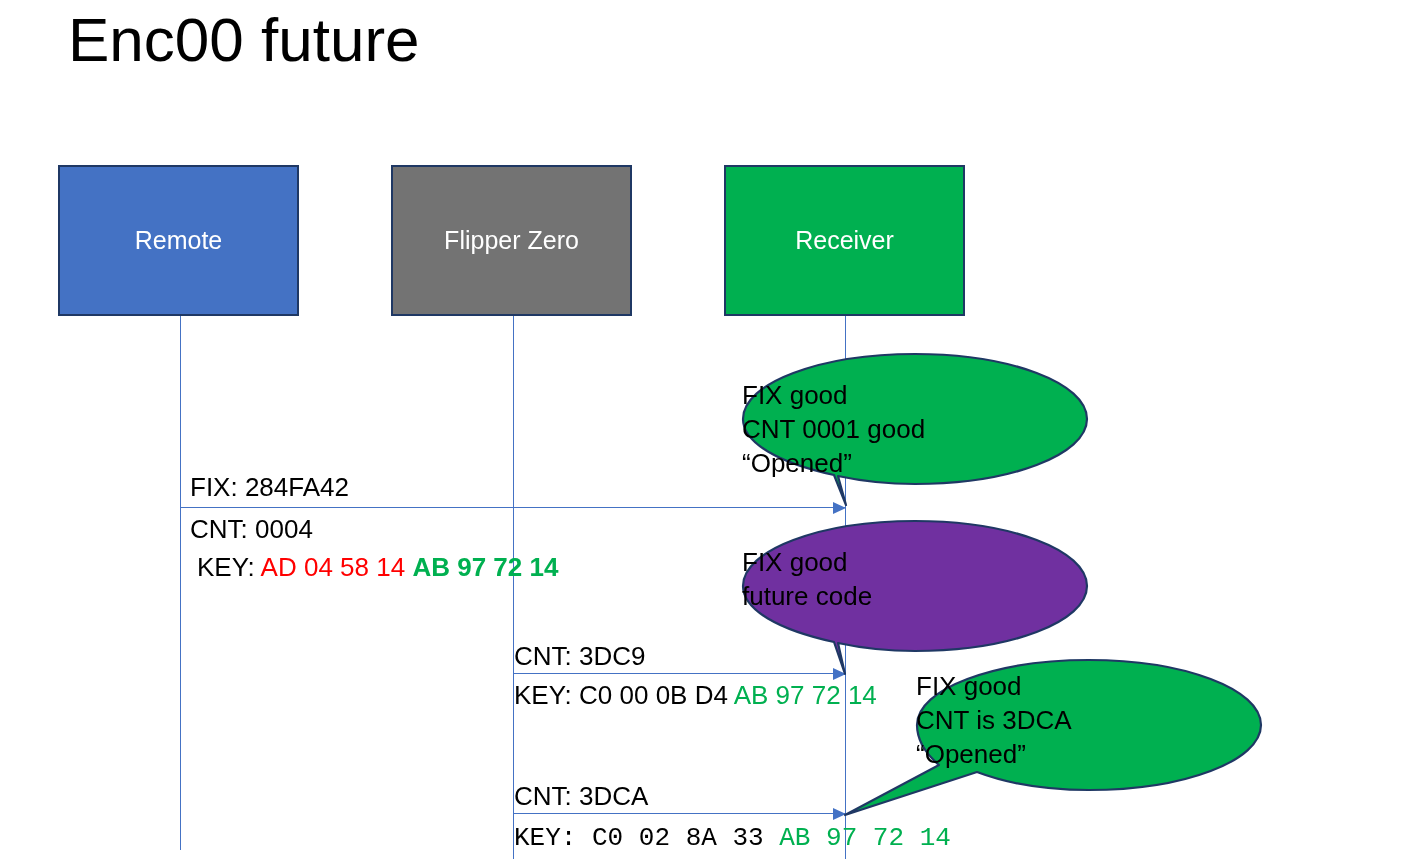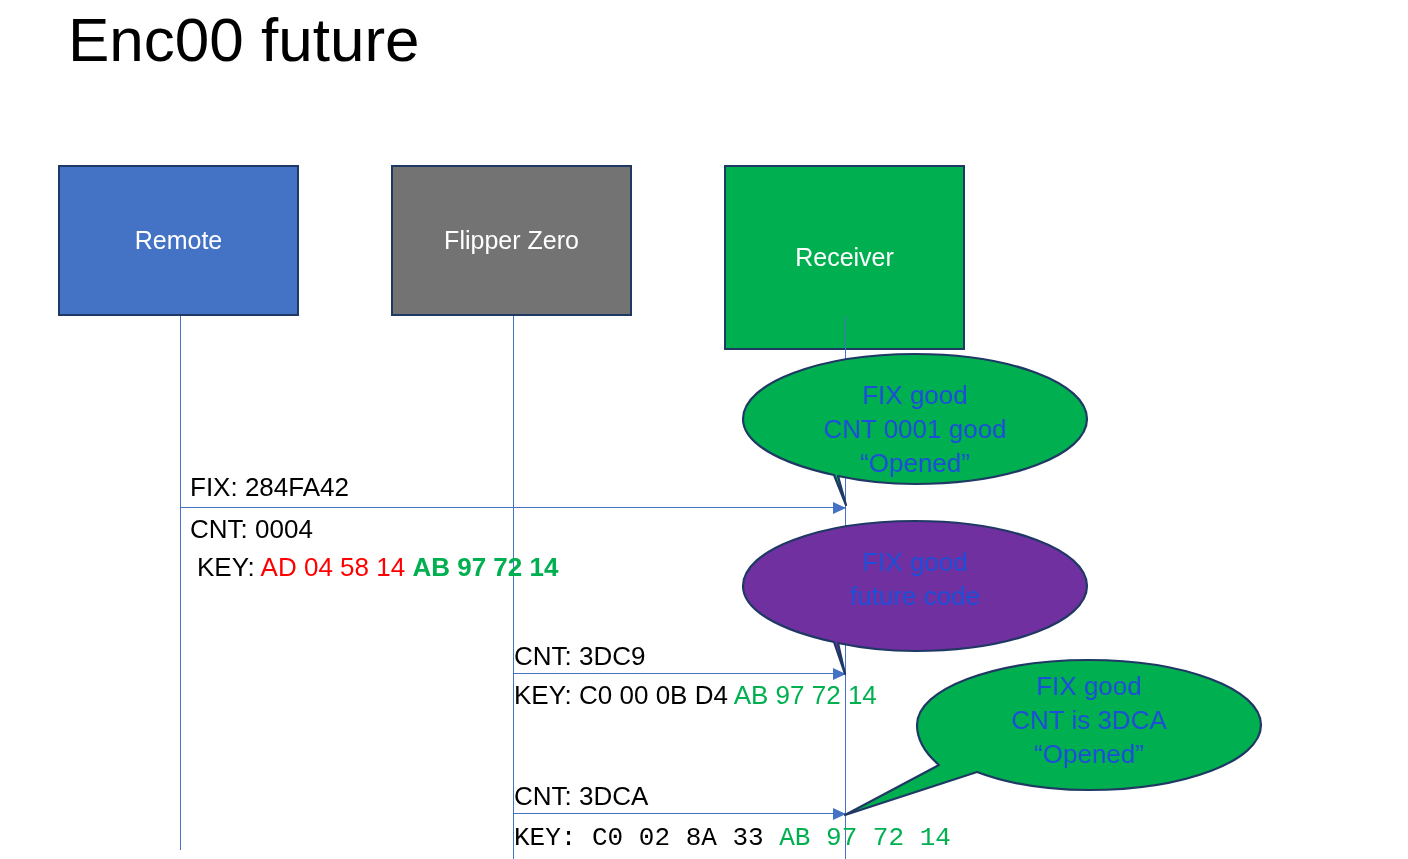--- a/index.html
+++ b/index.html
@@ -36,21 +36,21 @@
     border: 2px solid #1F3864;
     display: flex;
     align-items: center;
     justify-content: center;
     color: #ffffff;
     font-size: 25px;
     font-weight: 400;
   }
   #actor-remote  { left: 58px;  top: 165px; width: 241px; height: 151px; background: #4472C4; text-align: center; }
   #actor-flipper { left: 391px; top: 165px; width: 241px; height: 151px; background: #737373; }
-  #actor-receiver{ left: 724px; top: 165px; width: 241px; height: 185px; background: #00B050; }
+  #actor-receiver{ left: 724px; top: 165px; width: 241px; height: 151px; background: #00B050; }
 
   
   .lifeline {
     position: absolute;
     width: 0;
     border-left: 1.6px solid #4472C4;
   }
   #lifeline-remote   { left: 180px; top: 316px; height: 534px; }
   #lifeline-flipper  { left: 513px; top: 316px; height: 543px; }
   #lifeline-receiver { left: 845px; top: 316px; height: 543px; }
@@ -96,22 +96,22 @@
   .hex-green { color: #00B050; }
   .bold      { font-weight: bold; }
 
   
   .callout { position: absolute; }
   .callout svg { display: block; overflow: visible; }
   .callout-text {
     position: absolute;
     left: 0;
     width: 100%;
-    text-align: center;
-    color: #1d4ed8;
+    text-align: left;
+    color: #000000;
     font-size: 26px;
     line-height: 1.3;
     pointer-events: none;
   }
   #callout-1 { left: 742px; top: 353px; width: 346px; height: 153px; }
   #callout-1 .callout-text { top: 26px; }
   #callout-2 { left: 742px; top: 520px; width: 346px; height: 155px; }
   #callout-2 .callout-text { top: 26px; }
   #callout-3 { left: 842px; top: 658px; width: 420px; height: 158px; }
   #callout-3 .callout-text { top: 12px; left: 74px; width: 346px; }

